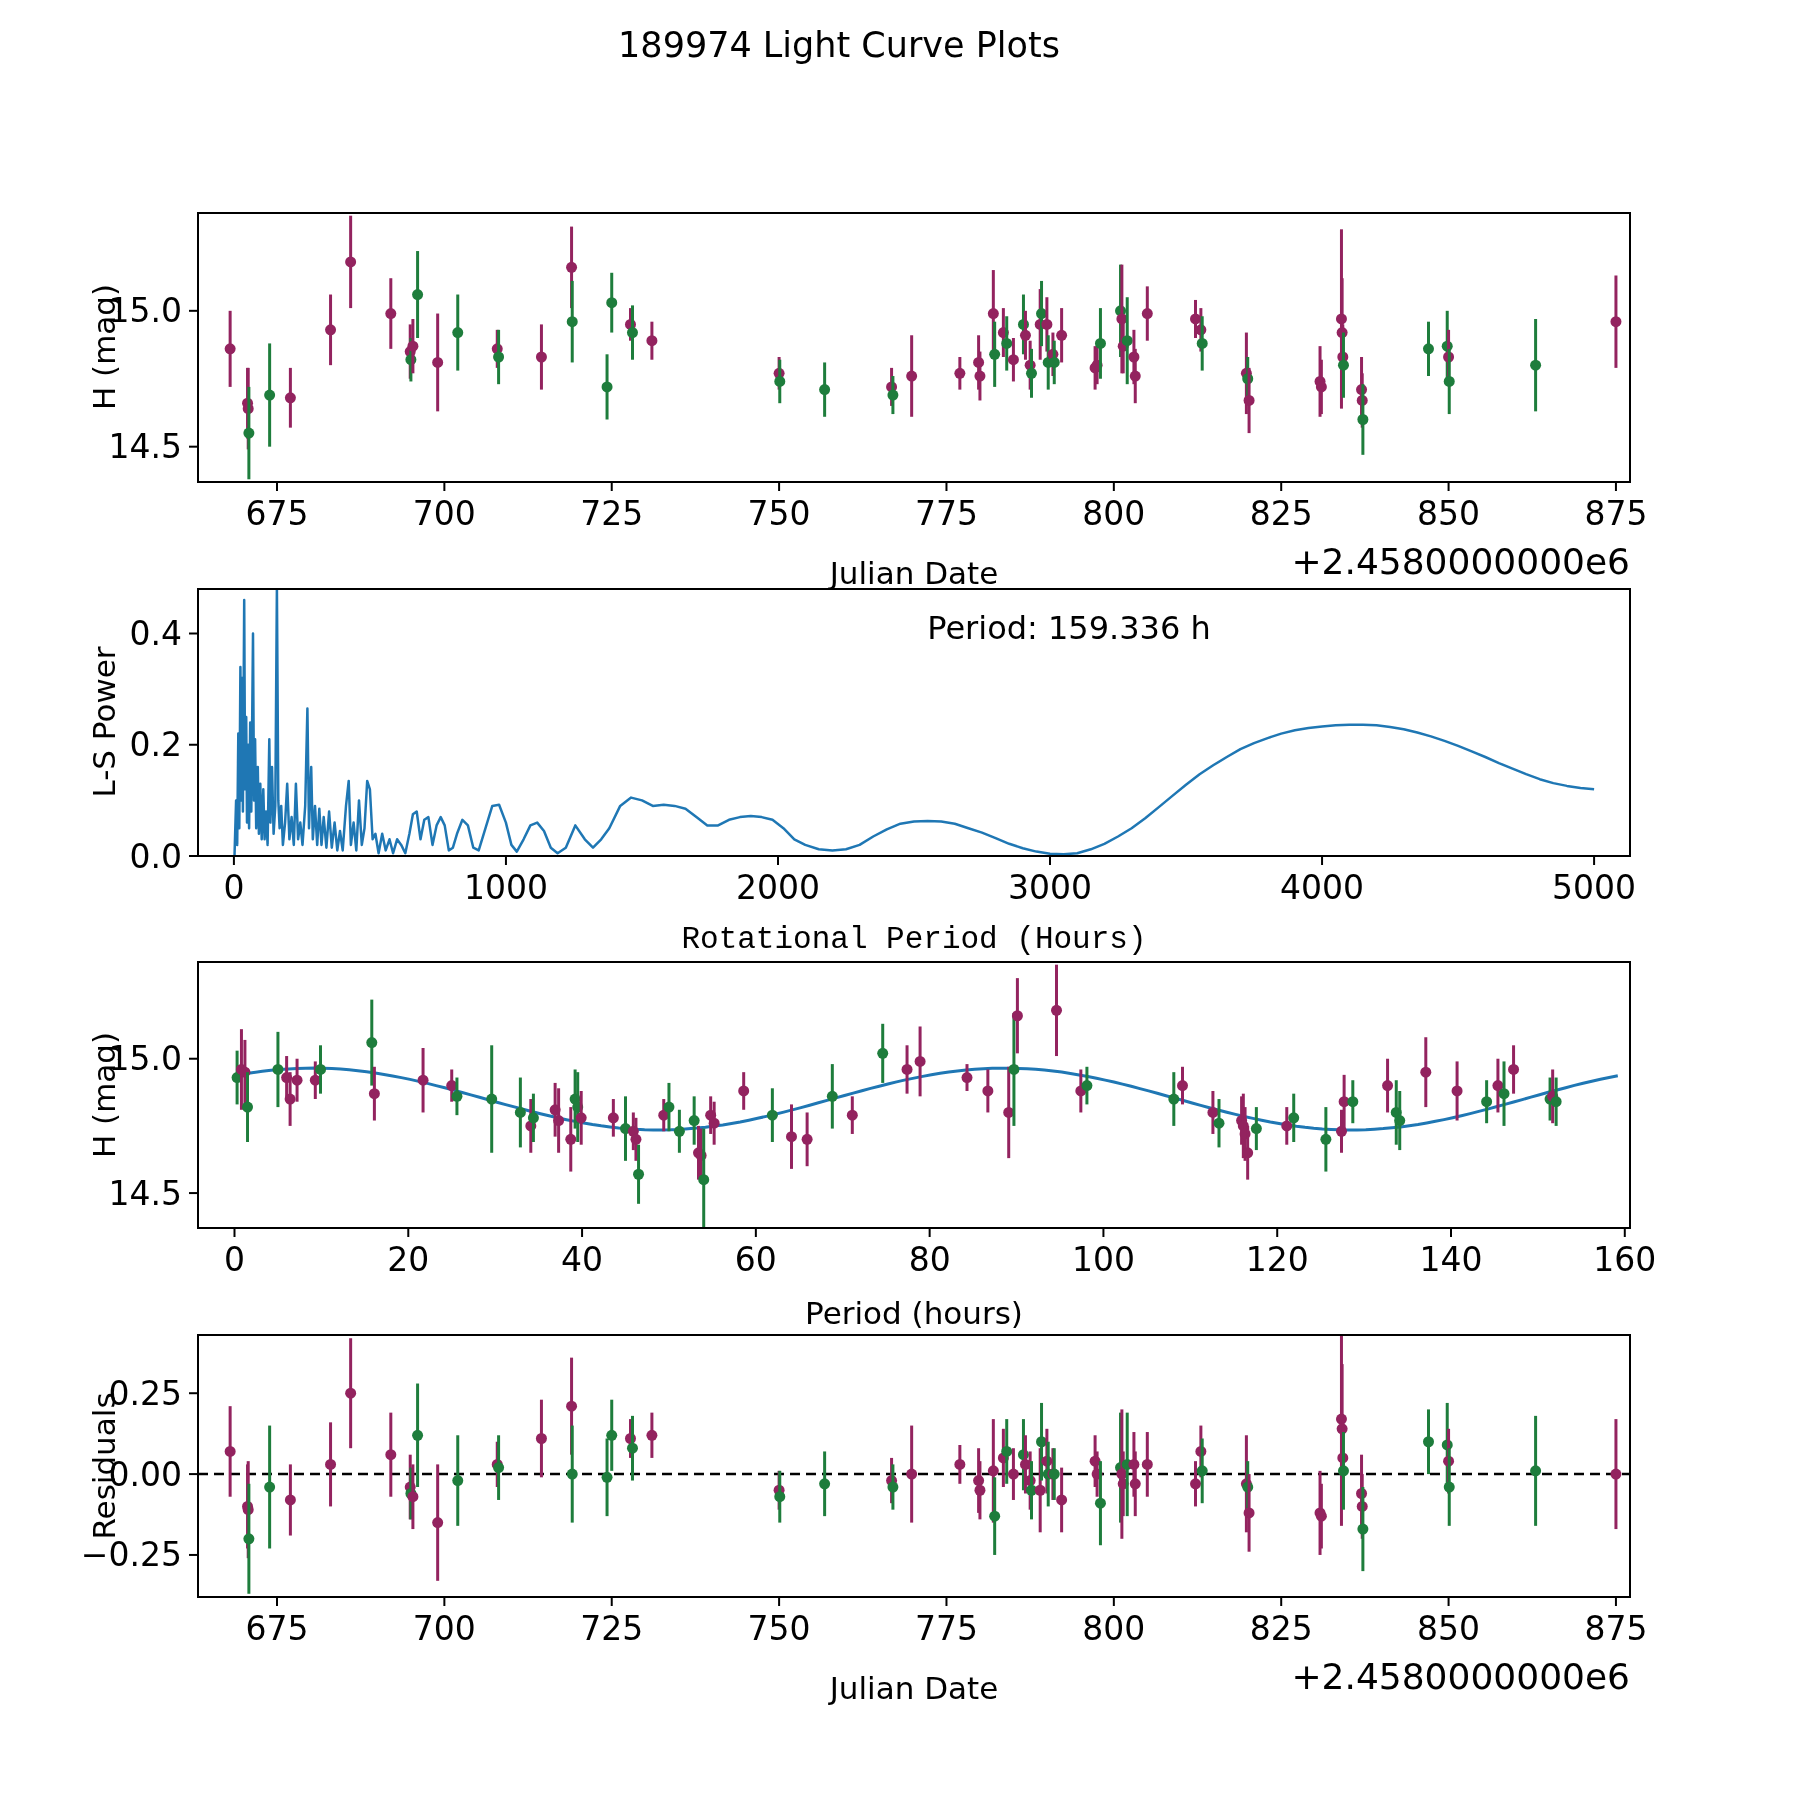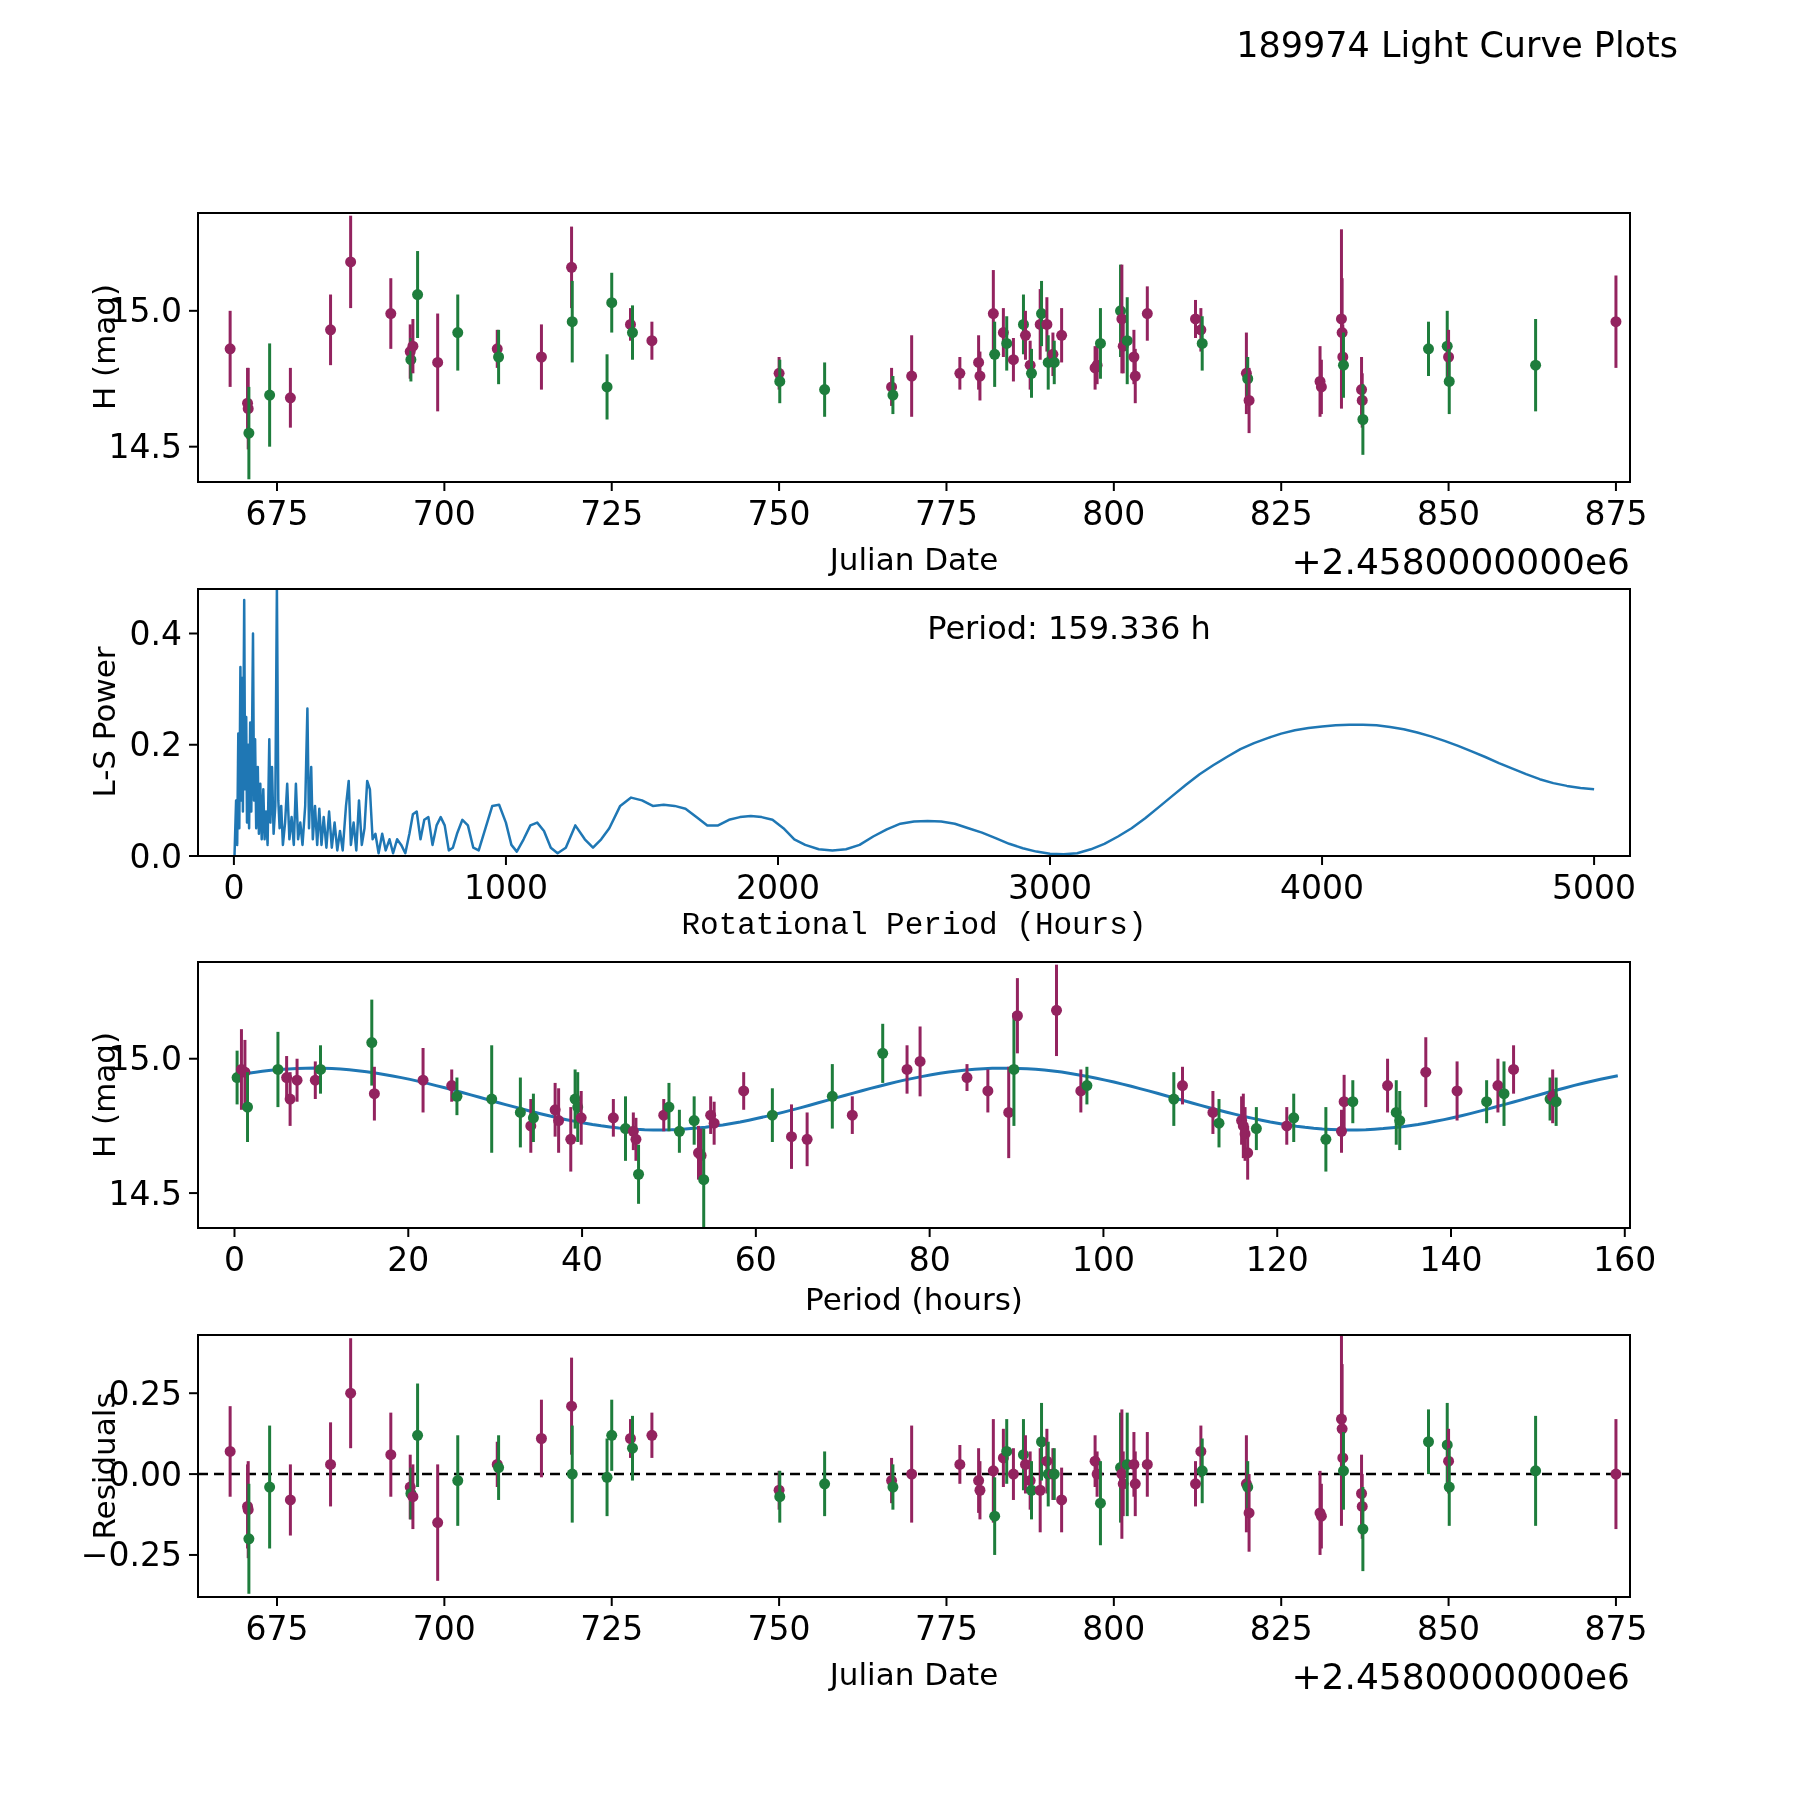--- a/index.html
+++ b/index.html
@@ -1,20 +1,20 @@
 <!DOCTYPE html>
 <html><head>
 <meta charset="utf-8">
 <style>
   html,body{margin:0;padding:0;background:#ffffff;}
   #figure{position:relative;width:1800px;height:1800px;background:#ffffff;
           font-family:"DejaVu Sans","Liberation Sans",sans-serif;color:#000;}
-  .fig-title{position:absolute;left:0;top:25px;width:1678px;text-align:right;
+  .fig-title{position:absolute;left:0;top:25px;width:1678px;text-align:center;
              font-size:35px;color:#000;}
-  .xlabel{position:absolute;transform:translateX(-50%);font-size:31px;white-space:nowrap;}
+  .xlabel{position:absolute;transform:translateX(-50%);font-size:31px;white-space:nowrap;margin-top:14px;}
   .ylabel{position:absolute;transform:translate(-50%,-50%) rotate(-90deg);
           font-size:31px;white-space:nowrap;}
   .offset-label{position:absolute;font-size:36px;white-space:nowrap;}
   .annotation{position:absolute;transform:translateX(-50%);font-size:32px;white-space:nowrap;}
   svg text{font-family:"DejaVu Sans","Liberation Sans",sans-serif;fill:#000;}
 </style>
 </head>
 <body>
 
 <div id="figure">

